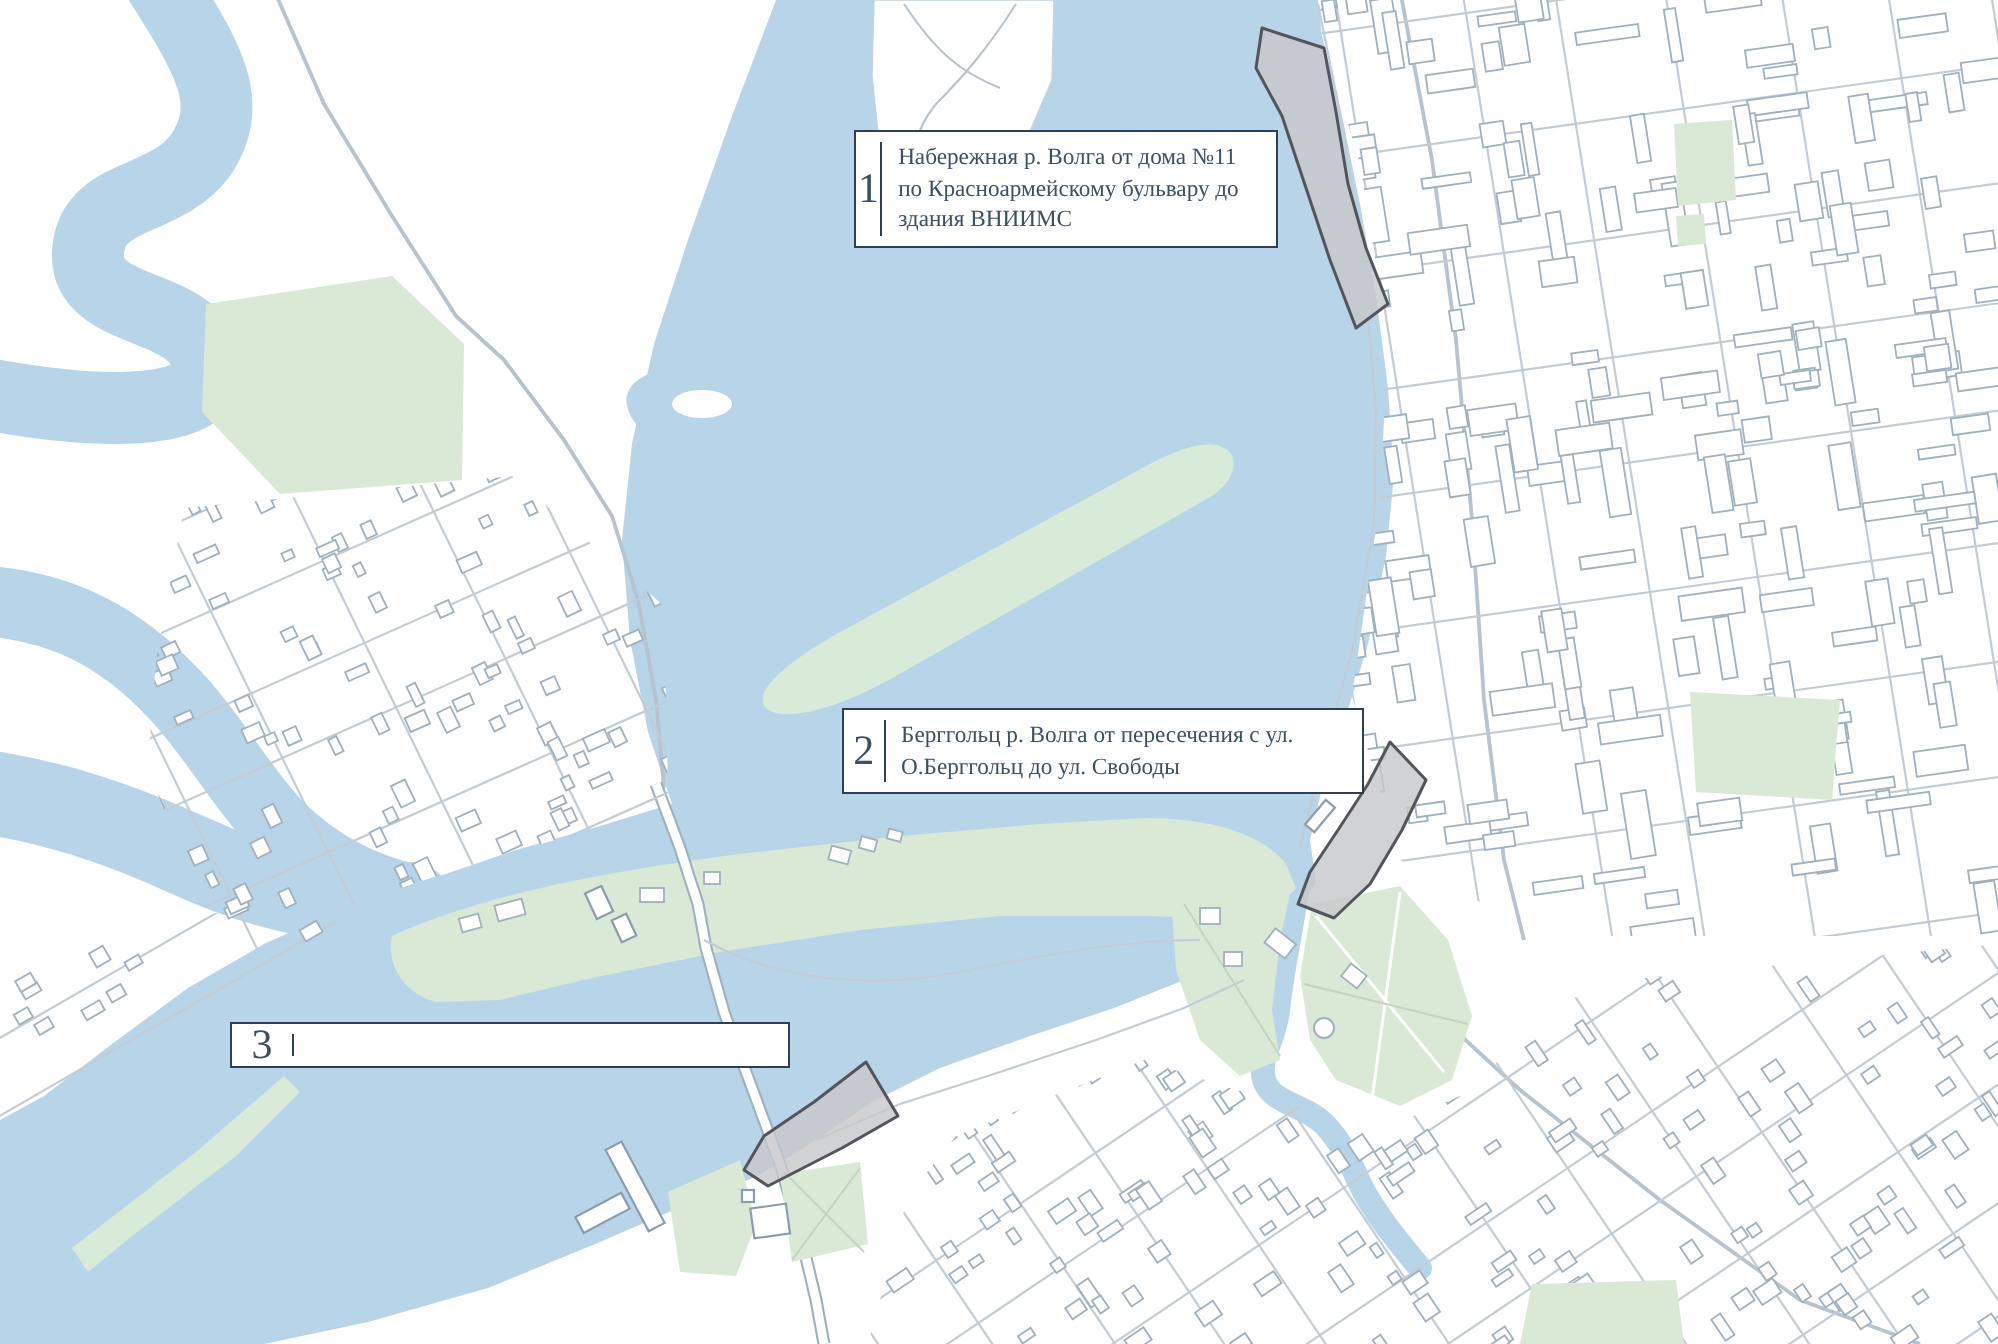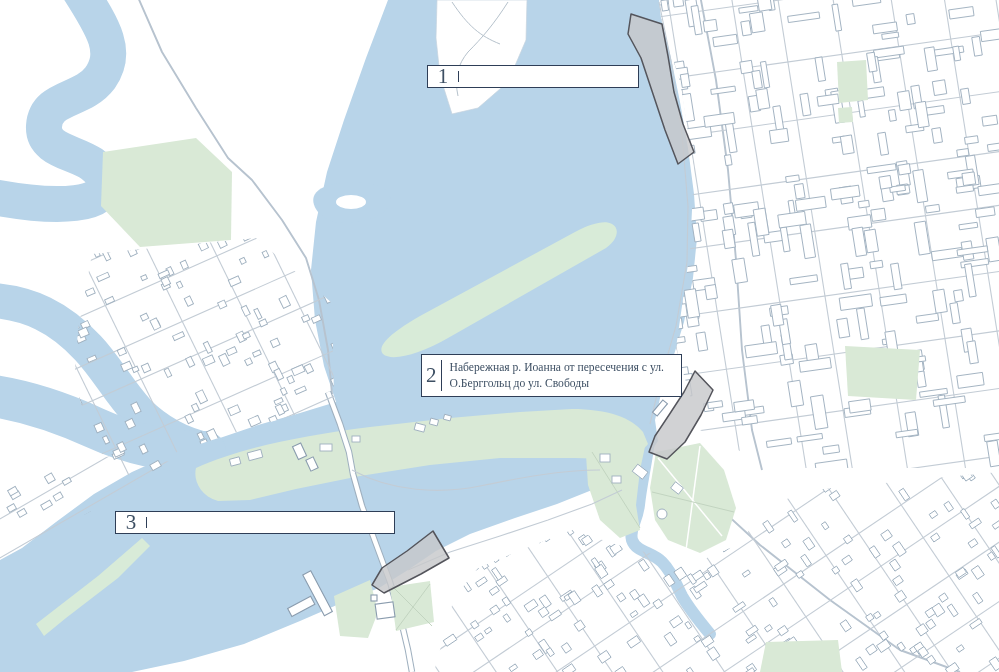--- a/index.html
+++ b/index.html
@@ -771,23 +771,24 @@
   <g>
     <path class="hl" d="M631,14 L662,24 668,56 674,92 683,124 694,152 678,164 665,130 653,94 641,58 628,34 Z"></path>
     <path class="hl" d="M695,371 L713,390 701,415 685,442 667,459 649,452 655,436 669,415 684,392 Z"></path>
     <path class="hl" d="M433,531 L449,558 421,574 384,593 372,585 382,568 407,551 Z"></path>
   </g>
 </svg>
 
 <div class="note" id="note1">
   <div class="note-num">1</div>
   <div class="note-div"></div>
+  <div class="note-text">Набережная р. Волга от дома №11 по Красноармейскому бульвару до здания ВНИИМС</div>
 </div>
 <div class="note" id="note2">
   <div class="note-num">2</div>
   <div class="note-div"></div>
-  <div class="note-text">Набережная р. Иоанна от пересечения с ул. О.Берггольц до ул. Свободы</div>
+  <div class="note-text">Берггольц р. Волга от пересечения с ул. О.Берггольц до ул. Свободы</div>
 </div>
 <div class="note" id="note3">
   <div class="note-num">3</div>
   <div class="note-div"></div>
 </div>
 </div>
 
 </body></html>

